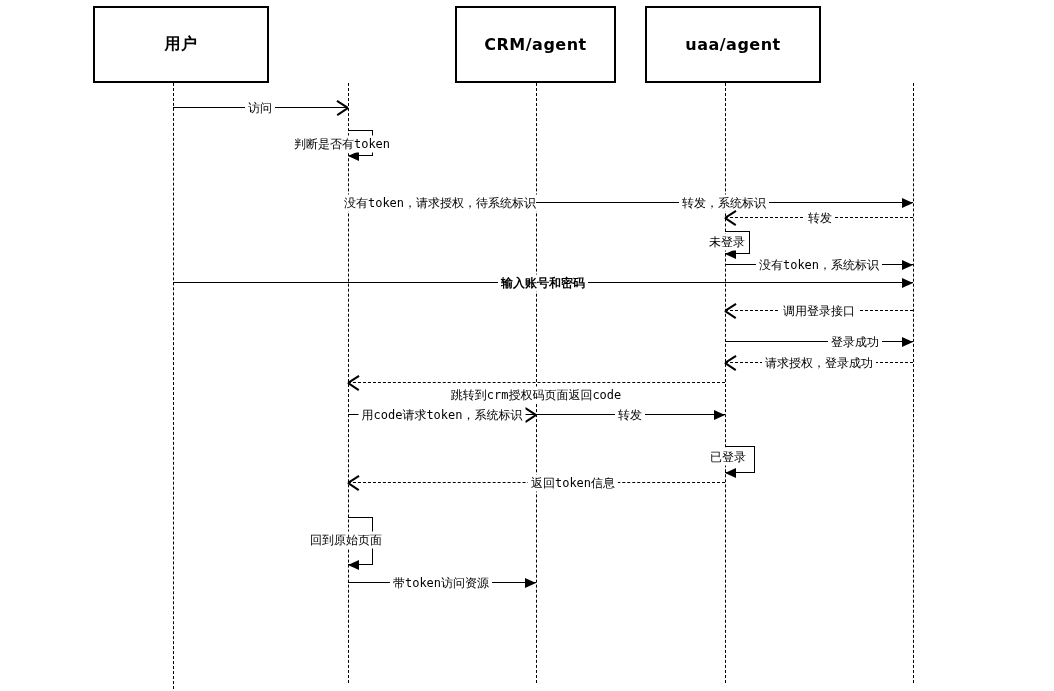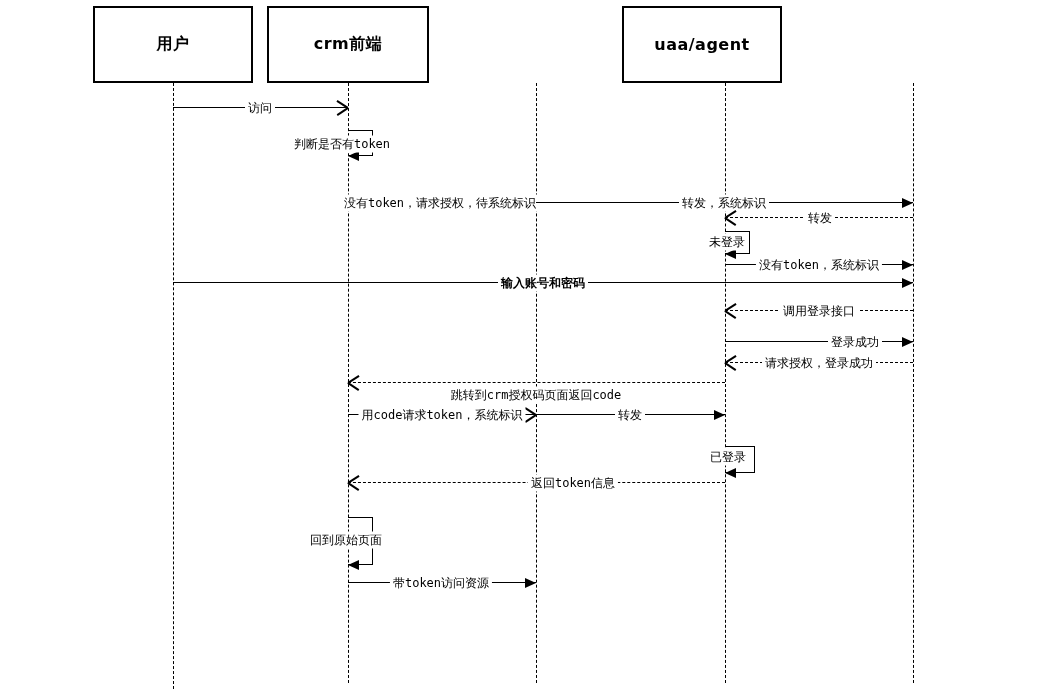--- a/index.html
+++ b/index.html
@@ -2,21 +2,21 @@
 <html><head>
 <meta charset="utf-8">
 <style>
   html,body { margin:0; padding:0; background:#ffffff; }
   .stage {
     position:relative; width:1054px; height:691px; background:#ffffff;
     font-family:"DejaVu Sans Mono","Liberation Sans",monospace; color:#000;
     overflow:hidden;
   }
   .actor {
-    position:absolute; top:6px; width:160px; height:77px; box-sizing:border-box;
+    position:absolute; top:6px; width:176px; height:77px; box-sizing:border-box;
     border:2px solid #000; background:#fff;
     display:flex; align-items:center; justify-content:center;
     font-family:"DejaVu Sans","Liberation Sans",sans-serif;
     font-weight:bold; font-size:16px; letter-spacing:0.5px;
   }
   .lifeline {
     position:absolute; top:83px; height:600px; width:0;
     border-left:1.5px dashed #000;
   }
   .line { position:absolute; height:0; }
@@ -50,24 +50,24 @@
   }
 </style>
 </head>
 <body>
 
 <div class="stage">
 
   <div class="actor" style="left:93px;">
       <span>用户</span>
     </div>
-  <div class="actor" style="left:267px;width:162px;">
-      <span>crm前端</span>
+  <div class="actor" style="left:455px;width:161px;">
+      <span>CRM/agent</span>
     </div>
-  <div class="actor" style="left:622px;">
+  <div class="actor" style="left:645px;">
       <span>uaa/agent</span>
     </div>
 
   <div class="lifeline" style="left:173px;height:606px;"></div>
   <div class="lifeline" style="left:348px;"></div>
   <div class="lifeline" style="left:536px;"></div>
   <div class="lifeline" style="left:725px;"></div>
   <div class="lifeline" style="left:913px;"></div>
 
   <div>

